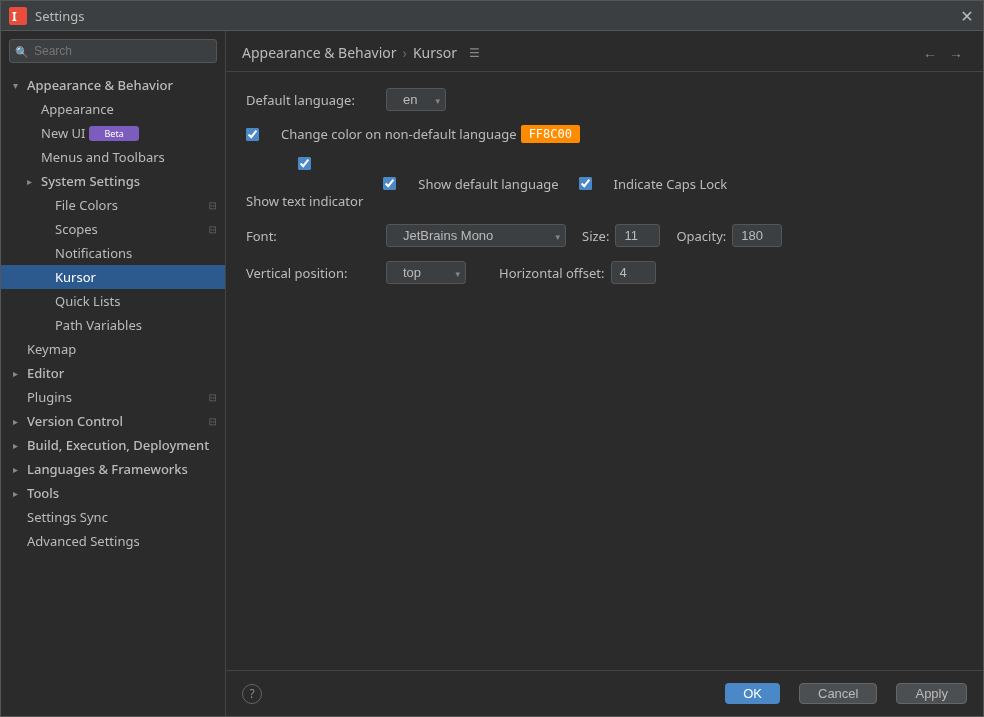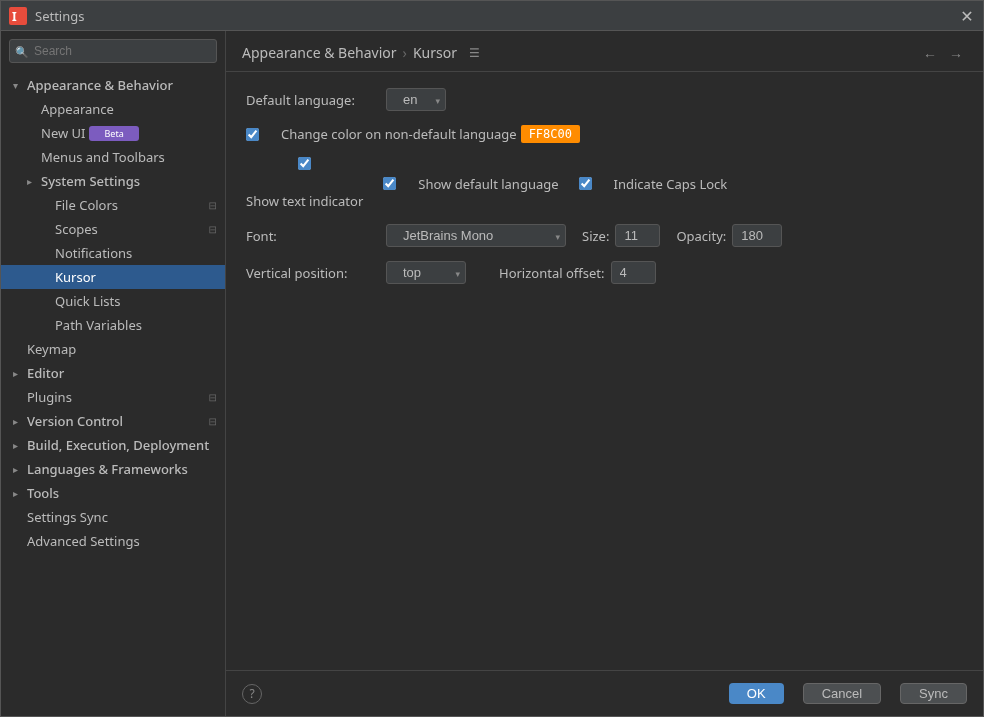--- a/index.html
+++ b/index.html
@@ -505,18 +505,18 @@
 
       </div>
 
       <div class="footer">
         <div class="help-icon">
           <span>?</span>
         </div>
         <div class="footer-buttons">
           <button class="btn btn-ok">OK</button>
           <button class="btn btn-cancel">Cancel</button>
-          <button class="btn btn-apply">Sync</button>
+          <button class="btn btn-apply">Apply</button>
         </div>
       </div>
     </div>
   </div>
 </div>
 
 </body></html>

